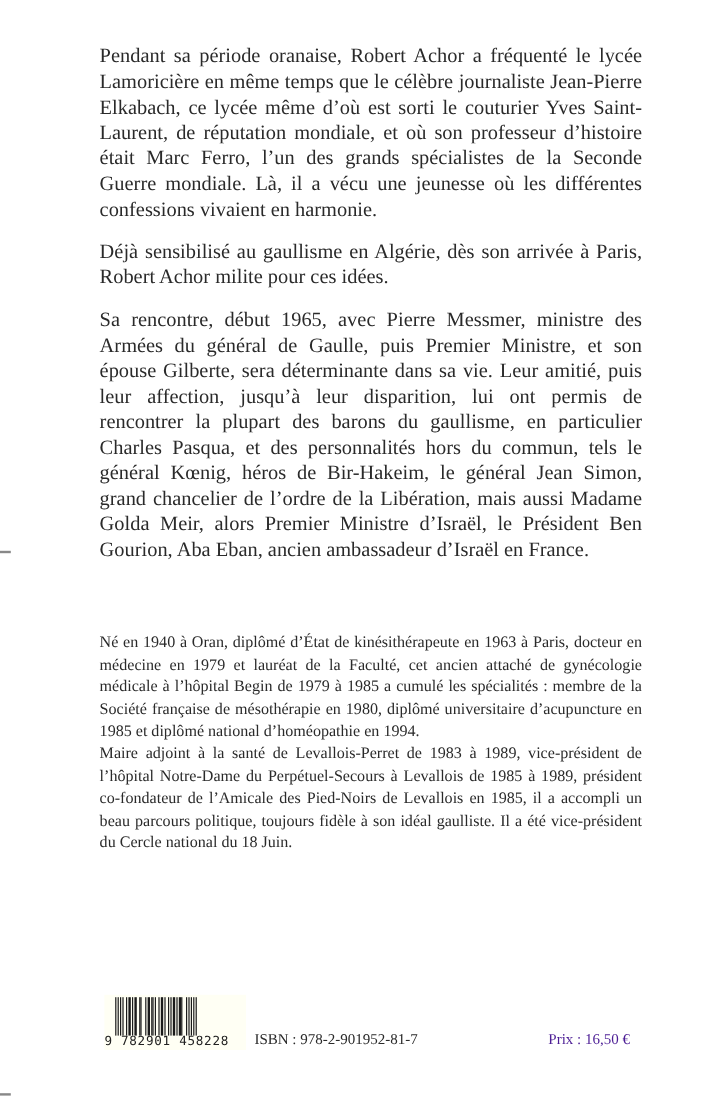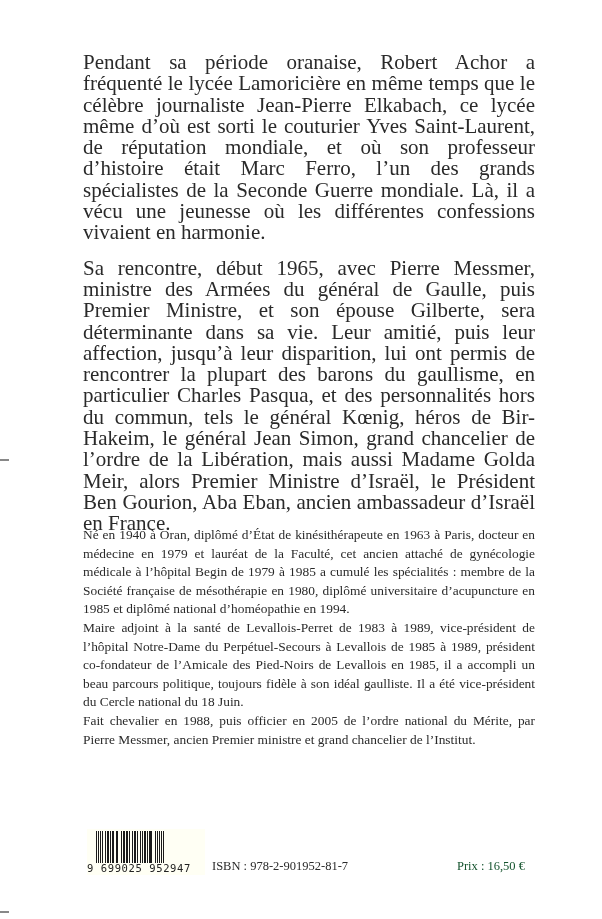--- a/index.html
+++ b/index.html
@@ -16,23 +16,23 @@
       color: #2a2a2a;
     }
     .page {
       position: absolute;
       left: 0; top: 0;
       width: 602px; height: 919px;
     }
     .main-text {
       position: absolute;
       left: 83px;
-      top: 52px;
+      top: 36px;
       width: 452px;
-      font-size: 21px;
+      font-size: 17px;
       line-height: 21.3px;
       text-align: justify;
     }
     .main-text p {
       margin: 0 0 14px 0;
     }
     .bio-text {
       position: absolute;
       left: 83px;
       top: 526px;
@@ -89,45 +89,45 @@
       top: 30px;
       font-size: 12.5px;
       color: #2a2a2a;
       white-space: nowrap;
     }
     .price {
       position: absolute;
       right: 10px;
       top: 30px;
       font-size: 12.5px;
-      color: #14532d;
+      color: #4c1d95;
       white-space: nowrap;
     }
     .crop-mark {
       position: absolute;
       left: 0;
       width: 9px;
       height: 2px;
       background: #888;
     }
   </style>
 </head>
 <body>
 
 <div class="page">
 
   <div class="main-text">
     <p>Pendant sa période oranaise, Robert Achor a fréquenté le lycée Lamoricière en même temps que le célèbre journaliste Jean-Pierre Elkabach, ce lycée même d’où est sorti le couturier Yves Saint-Laurent, de réputation mondiale, et où son professeur d’histoire était Marc Ferro, l’un des grands spécialistes de la Seconde Guerre mondiale. Là, il a vécu une jeunesse où les différentes confessions vivaient en harmonie.</p>
+    <p>Déjà sensibilisé au gaullisme en Algérie, dès son arrivée à Paris, Robert Achor milite pour ces idées.</p>
     <p>Sa rencontre, début 1965, avec Pierre Messmer, ministre des Armées du général de Gaulle, puis Premier Ministre, et son épouse Gilberte, sera déterminante dans sa vie. Leur amitié, puis leur affection, jusqu’à leur disparition, lui ont permis de rencontrer la plupart des barons du gaullisme, en particulier Charles Pasqua, et des personnalités hors du commun, tels le général Kœnig, héros de Bir-Hakeim, le général Jean Simon, grand chancelier de l’ordre de la Libération, mais aussi Madame Golda Meir, alors Premier Ministre d’Israël, le Président Ben Gourion, Aba Eban, ancien ambassadeur d’Israël en France.</p>
   </div>
 
   <div class="bio-text">
     <p>Né en 1940 à Oran, diplômé d’État de kinésithérapeute en 1963 à Paris, docteur en médecine en 1979 et lauréat de la Faculté, cet ancien attaché de gynécologie médicale à l’hôpital Begin de 1979 à 1985 a cumulé les spécialités : membre de la Société française de mésothérapie en 1980, diplômé universitaire d’acupuncture en 1985 et diplômé national d’homéopathie en 1994.</p>
     <p>Maire adjoint à la santé de Levallois-Perret de 1983 à 1989, vice-président de l’hôpital Notre-Dame du Perpétuel-Secours à Levallois de 1985 à 1989, président co-fondateur de l’Amicale des Pied-Noirs de Levallois en 1985, il a accompli un beau parcours politique, toujours fidèle à son idéal gaulliste. Il a été vice-président du Cercle national du 18 Juin.</p>
-    <p>Fait chevalier en 1988, puis officier en 2005 de l’ordre national du Mérite, par Pierre Messmer, ancien Premier ministre et grand chancelier de l’Institut.</p>
   </div>
 
   <div class="footer">
     <div class="barcode">
       <div class="barcode-bars" id="barcode-bars">
           <span style="width: 0.9px; background: rgb(26, 26, 26);"></span>
           <span style="width: 0.9px; background: transparent;"></span>
           <span style="width: 0.9px; background: rgb(26, 26, 26);"></span>
           <span style="width: 0.9px; background: transparent;"></span>
           <span style="width: 1.8px; background: rgb(26, 26, 26);"></span>
@@ -177,21 +177,21 @@
           <span style="width: 0.9px; background: rgb(26, 26, 26);"></span>
           <span style="width: 0.9px; background: transparent;"></span>
           <span style="width: 0.9px; background: rgb(26, 26, 26);"></span>
           <span style="width: 1.8px; background: transparent;"></span>
           <span style="width: 0.9px; background: rgb(26, 26, 26);"></span>
           <span style="width: 0.9px; background: transparent;"></span>
           <span style="width: 0.9px; background: rgb(26, 26, 26);"></span>
           <span style="width: 0.9px; background: transparent;"></span>
           <span style="width: 0.9px; background: rgb(26, 26, 26);"></span>
         </div>
-      <div class="barcode-digits">9 699025 952947</div>
+      <div class="barcode-digits">9 782901 458228</div>
     </div>
     <div class="isbn">ISBN : 978-2-901952-81-7</div>
     <div class="price">Prix : 16,50 €</div>
   </div>
 
   <div class="crop-mark" style="top:459px;"></div>
   <div class="crop-mark" style="top:911px;"></div>
 
 </div>
 

